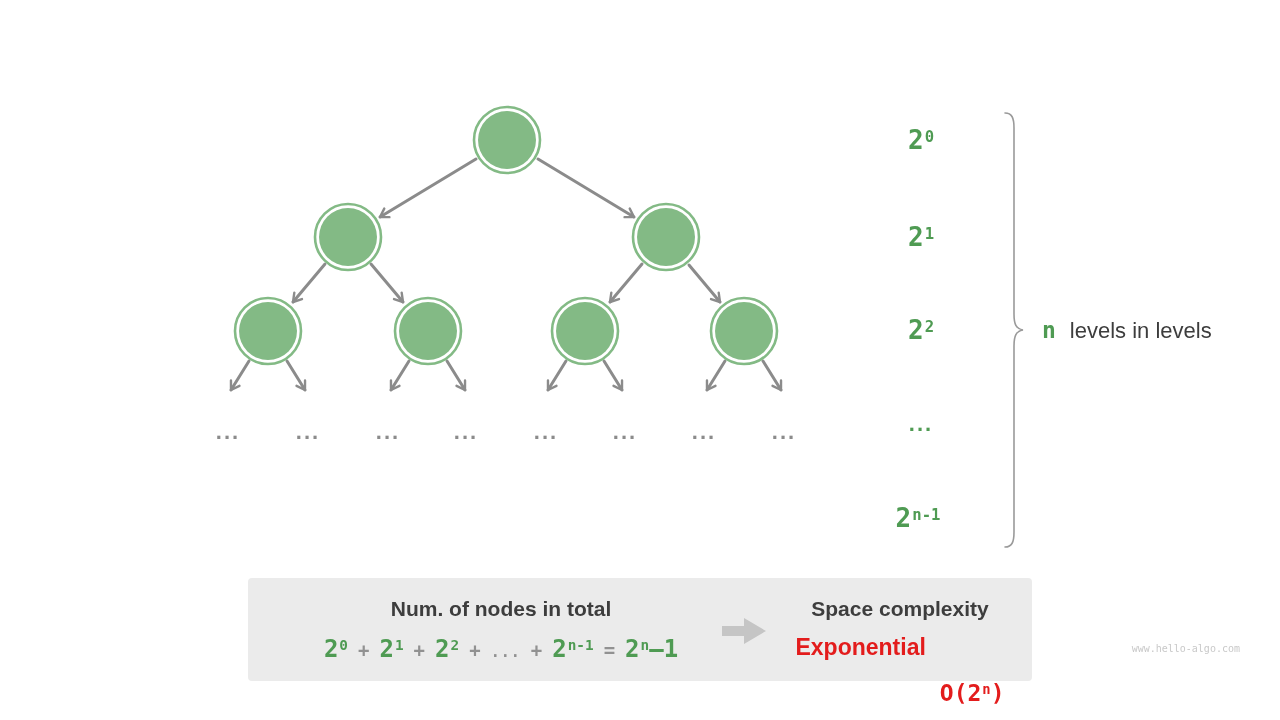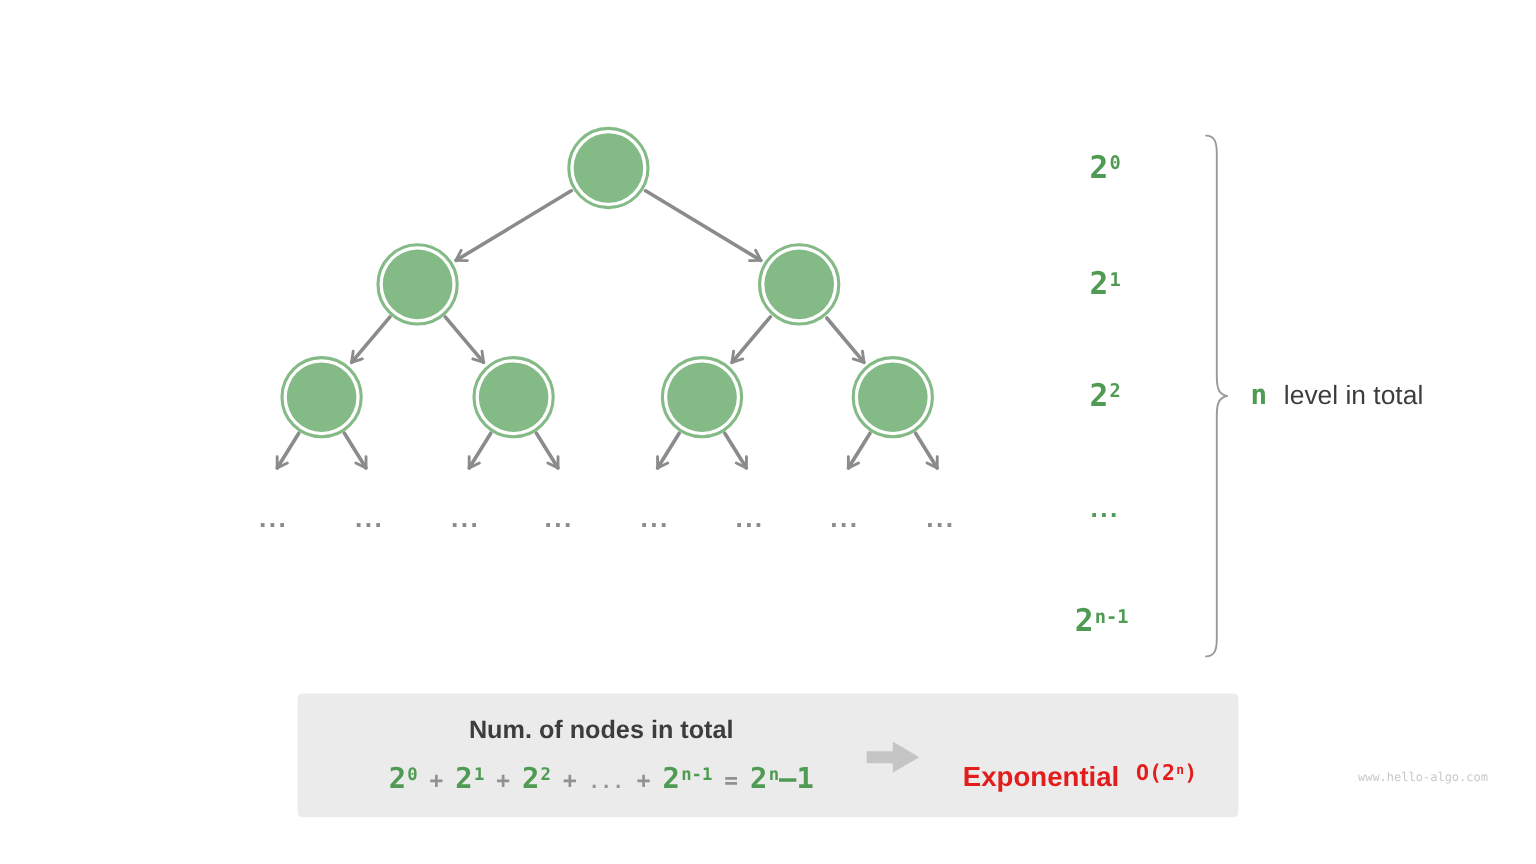--- a/index.html
+++ b/index.html
@@ -27,21 +27,21 @@
 
   
   .sbox{left:248px;top:578px;width:784px;height:103px;background:#ebebeb;border-radius:4px;}
   .sbox .title{font-weight:bold;font-size:21px;color:#3d3d3d;white-space:nowrap;}
   .formula{display:flex;align-items:baseline;gap:10px;color:#4f9b53;
            font-family:"DejaVu Sans Mono",monospace;font-weight:bold;font-size:24px;white-space:nowrap;}
   .formula .op{color:#919191;font-size:19px;}
   .formula .fdots{color:#919191;font-size:15px;letter-spacing:1px;}
   .cplx{display:flex;gap:14px;align-items:flex-start;color:#e31c1c;white-space:nowrap;}
   .cplx .name{font-weight:bold;font-size:23px;}
-  .cplx .val{font-family:"DejaVu Sans Mono",monospace;font-weight:bold;font-size:18px;}
+  .cplx .val{font-family:"DejaVu Sans Mono",monospace;font-weight:bold;font-size:23px;margin-top:46px;}
 
   .watermark{right:40px;top:643px;font-family:"DejaVu Sans Mono",monospace;font-size:10px;color:#c9c9c9;}
 </style>
 </head>
 <body>
 
 <div class="canvas">
 
   <svg class="layer" width="1280" height="720" viewBox="0 0 1280 720">
     <defs>
@@ -104,21 +104,21 @@
 
 
   <div class="abs cx pow" style="left:921px;top:126px;"><span>2</span><span class="sup">0</span></div>
   <div class="abs cx pow" style="left:921px;top:223px;"><span>2</span><span class="sup">1</span></div>
   <div class="abs cx pow" style="left:921px;top:316px;"><span>2</span><span class="sup">2</span></div>
   <div class="abs cx dots green" style="left:921px;top:413px;">...</div>
   <div class="abs cx pow" style="left:918px;top:504px;"><span>2</span><span class="sup">n-1</span></div>
 
   <div class="abs brace-note">
     <span class="n">n</span>
-    <span>level in total</span>
+    <span>levels in levels</span>
   </div>
 
   <span class="abs cx dots" style="left:228px;top:421px;">...</span>
   <span class="abs cx dots" style="left:308px;top:421px;">...</span>
   <span class="abs cx dots" style="left:388px;top:421px;">...</span>
   <span class="abs cx dots" style="left:466px;top:421px;">...</span>
   <span class="abs cx dots" style="left:546px;top:421px;">...</span>
   <span class="abs cx dots" style="left:625px;top:421px;">...</span>
   <span class="abs cx dots" style="left:704px;top:421px;">...</span>
   <span class="abs cx dots" style="left:784px;top:421px;">...</span>
@@ -137,20 +137,21 @@
       <span class="op">+</span>
       <span><span>2</span><span class="sup">n-1</span></span>
       <span class="op">=</span>
       <span><span>2</span><span class="sup">n</span><span>–1</span></span>
     </div>
 
     <svg class="abs" style="left:474px;top:40px;" width="44" height="26" viewBox="0 0 44 26">
       <polygon points="0,8 22,8 22,0 44,13 22,26 22,18 0,18" fill="#c5c5c5"></polygon>
     </svg>
 
+    <div class="abs cx title" style="left:652px;top:19px;">Space complexity</div>
     <div class="abs cx cplx" style="left:652px;top:56px;">
       <span class="name">Exponential</span>
       <span class="val"><span>O(2</span><span class="sup">n</span><span>)</span></span>
     </div>
   </div>
 
   <div class="abs watermark">www.hello-algo.com</div>
 
 </div>
 

